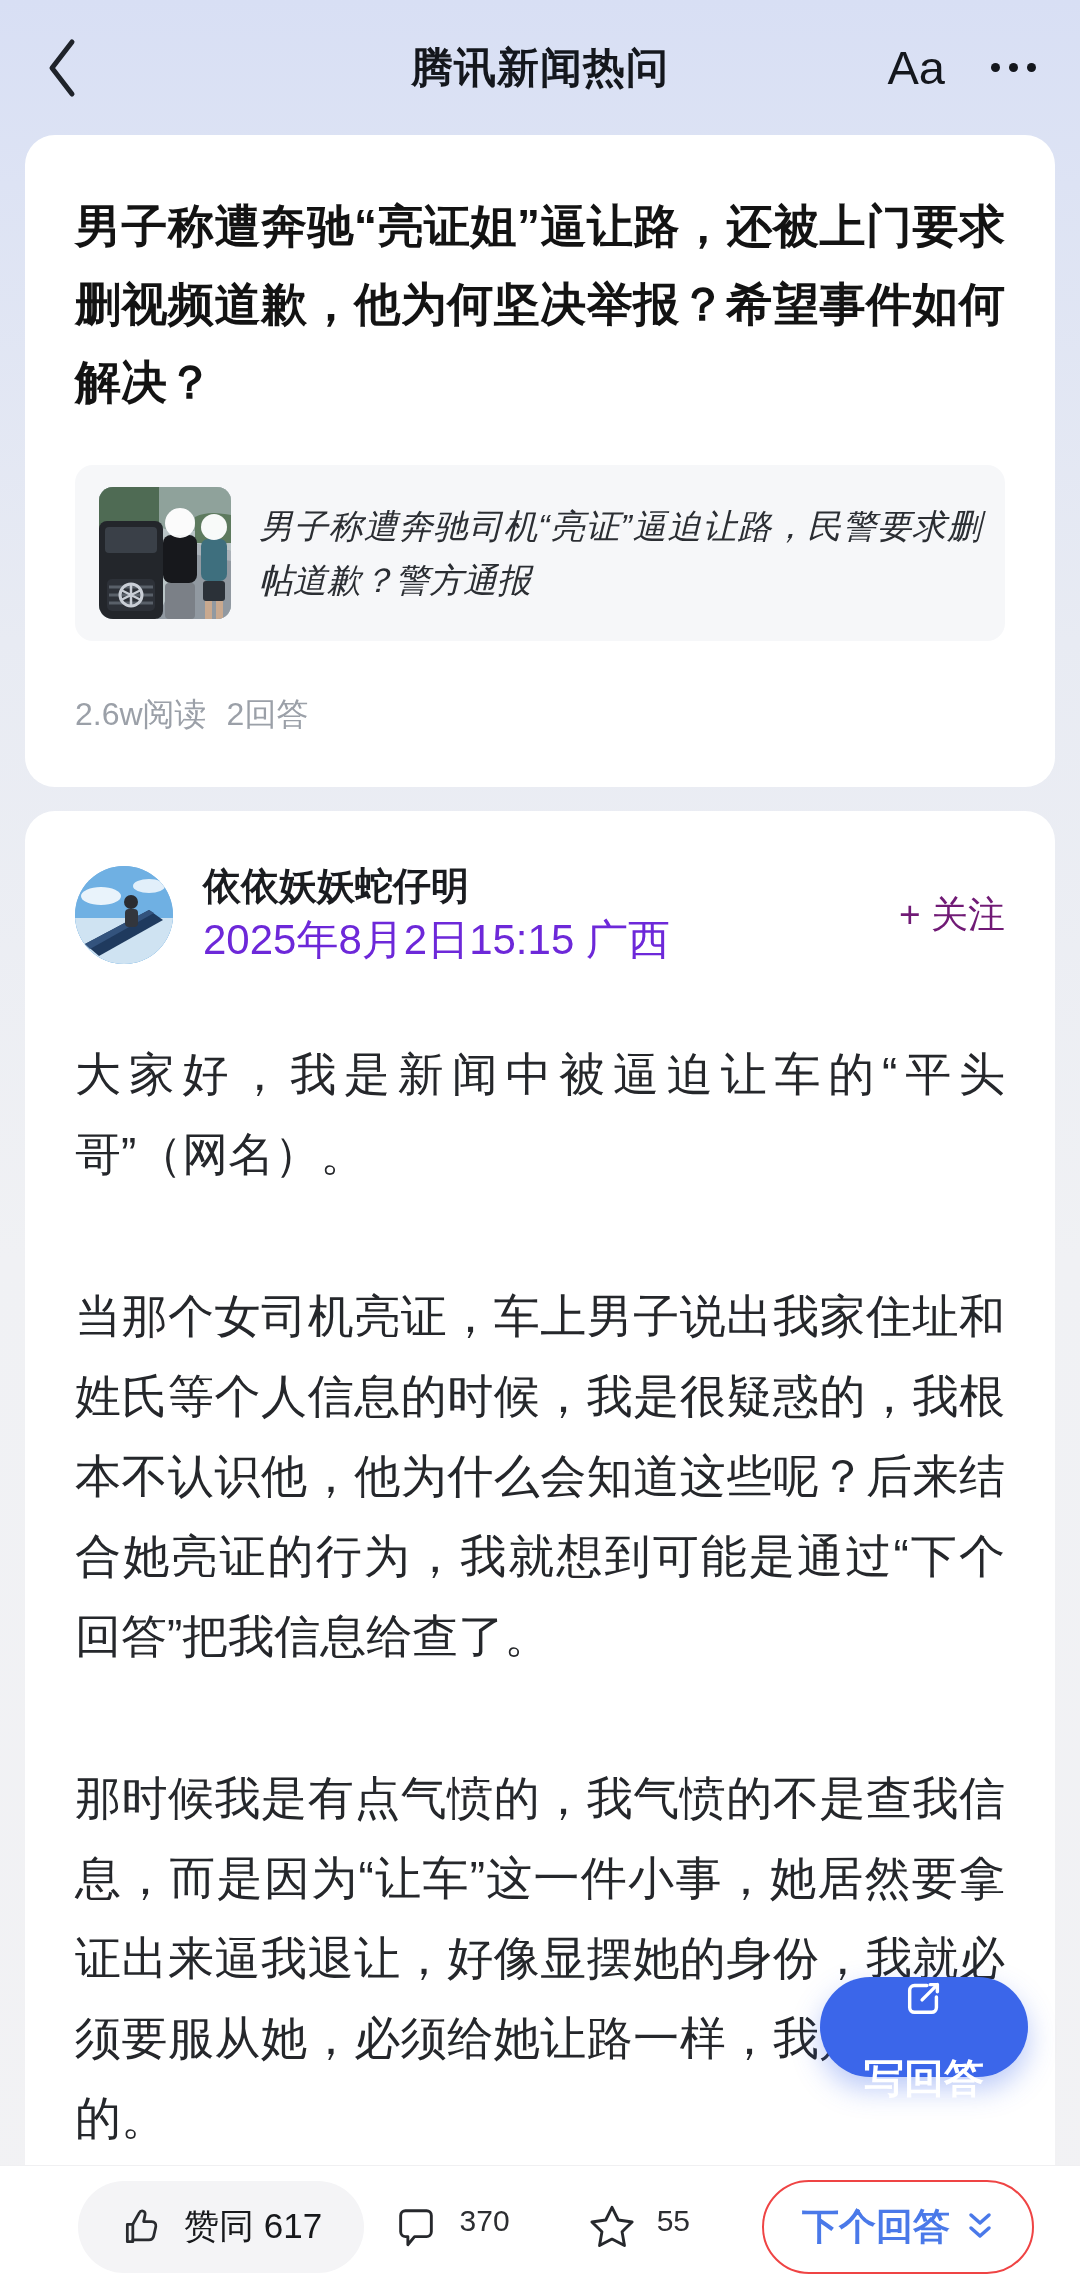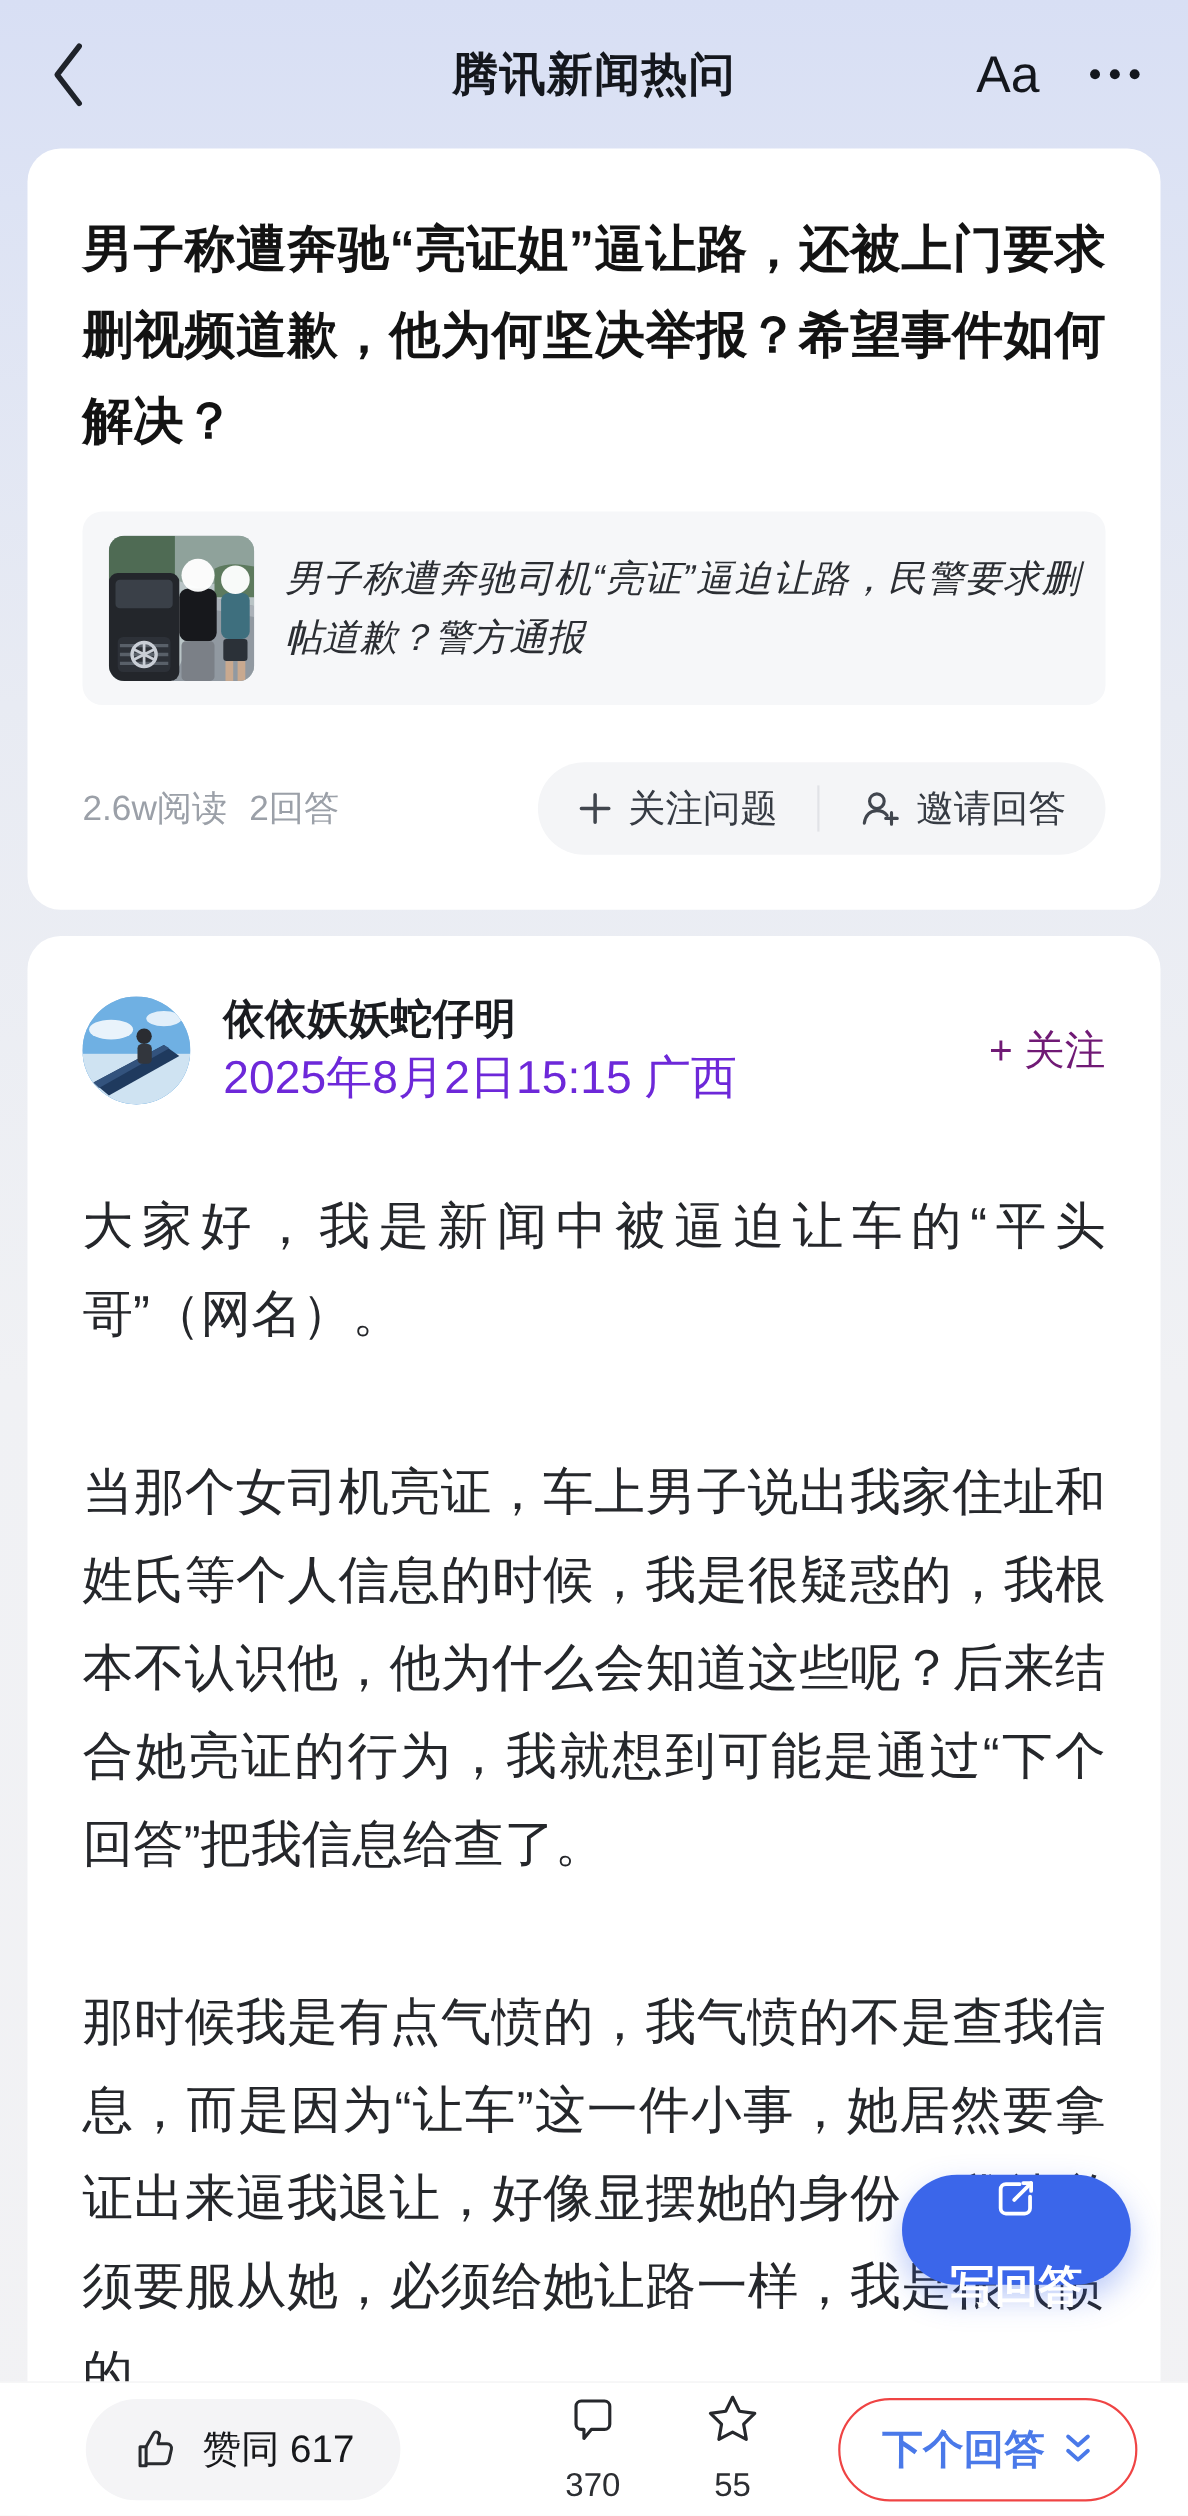--- a/index.html
+++ b/index.html
@@ -52,21 +52,21 @@
   .float-btn { position:absolute; right:52px; top:1977px; height:100px; padding:0 44px;
     border:none; border-radius:52px; background:#3b66ea; color:#ffffff;
     display:flex; align-items:center; gap:32px; font-size:40px; font-weight:600; font-family:inherit;
     box-shadow:0 12px 28px rgba(59,102,234,.35); cursor:pointer;flex-direction:column; }
 
   
   .bottom-bar { position:absolute; left:0; right:0; bottom:0; height:122px; background:#ffffff;
     border-top:1px solid #f0f0f2; display:flex; align-items:center; padding:0 46px 0 78px; }
   .like-pill { height:92px; padding:0 42px; border-radius:46px; background:#f4f4f6; border:none;
     display:flex; align-items:center; gap:20px; font-size:35px; color:#17181b; font-family:inherit; cursor:pointer; }
-  .icon-stack { display:flex; flex-direction:column; align-items:center; gap:21px; cursor:pointer; }
+  .icon-stack { display:flex; flex-direction:row; gap:21px; cursor:pointer; }
   .icon-stack .count { font-size:30px; color:#2c2e32; }
   .stack-comment { margin-left:auto; }
   .stack-star { margin-left:78px; }
   .next-pill { margin-left:72px; height:94px; padding:0 38px; border-radius:48px; background:#ffffff;
     border:2px solid #ef4444; display:flex; align-items:center; gap:16px;
     font-size:37px; color:#4a79e9; font-weight:600; font-family:inherit; cursor:pointer; }
 
   svg { display:block; }
 </style>
 </head>
@@ -122,41 +122,20 @@
         </svg>
       </div>
       <div class="news-text">男子称遭奔驰司机“亮证”逼迫让路，民警要求删帖道歉？警方通报</div>
     </div>
 
     <div class="stats-row">
       <div class="stats-left">
         <span>2.6w阅读</span>
         <span>2回答</span>
       </div>
-      <div class="pill-group">
-        <button class="pill-btn">
-          <span>
-            <svg width="32" height="32" viewBox="0 0 36 36">
-                <path d="M18 4v28M4 18h28" fill="none" stroke="#41464e" stroke-width="3.6" stroke-linecap="round"></path>
-              </svg>
-          </span>
-          <span>关注问题</span>
-        </button>
-        <div class="pill-divider"></div>
-        <button class="pill-btn">
-          <span>
-            <svg width="38" height="38" viewBox="0 0 40 40">
-                <circle cx="17" cy="13" r="7" fill="none" stroke="#41464e" stroke-width="3"></circle>
-                <path d="M5 34c1.2-8 6-12 12-12 4 0 7.5 1.6 9.8 4.6" fill="none" stroke="#41464e" stroke-width="3" stroke-linecap="round"></path>
-                <path d="M31 24v11M25.5 29.5H36.5" stroke="#41464e" stroke-width="3" stroke-linecap="round"></path>
-              </svg>
-          </span>
-          <span>邀请回答</span>
-        </button>
-      </div>
     </div>
   </section>
 
   <section class="card answer-card">
     <div class="author-row">
       <div class="avatar">
         <svg width="98" height="98" viewBox="0 0 98 98">
           <rect width="98" height="98" fill="#6fb0e3"></rect>
           <rect y="52" width="98" height="46" fill="#cfe3f2"></rect>
           <ellipse cx="26" cy="30" rx="20" ry="9" fill="#ffffff" opacity="0.85"></ellipse>

